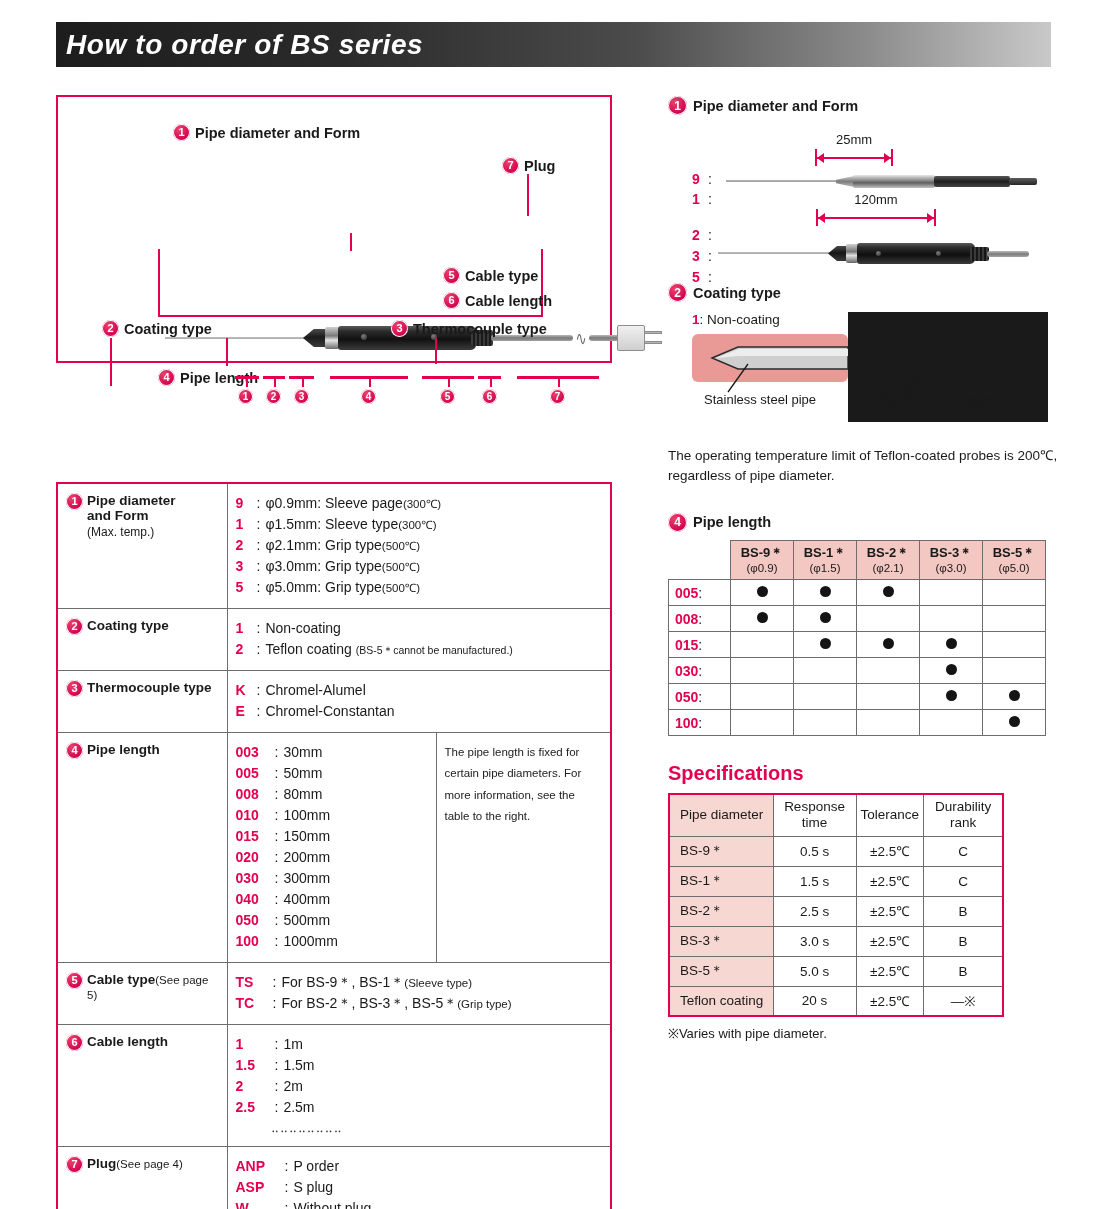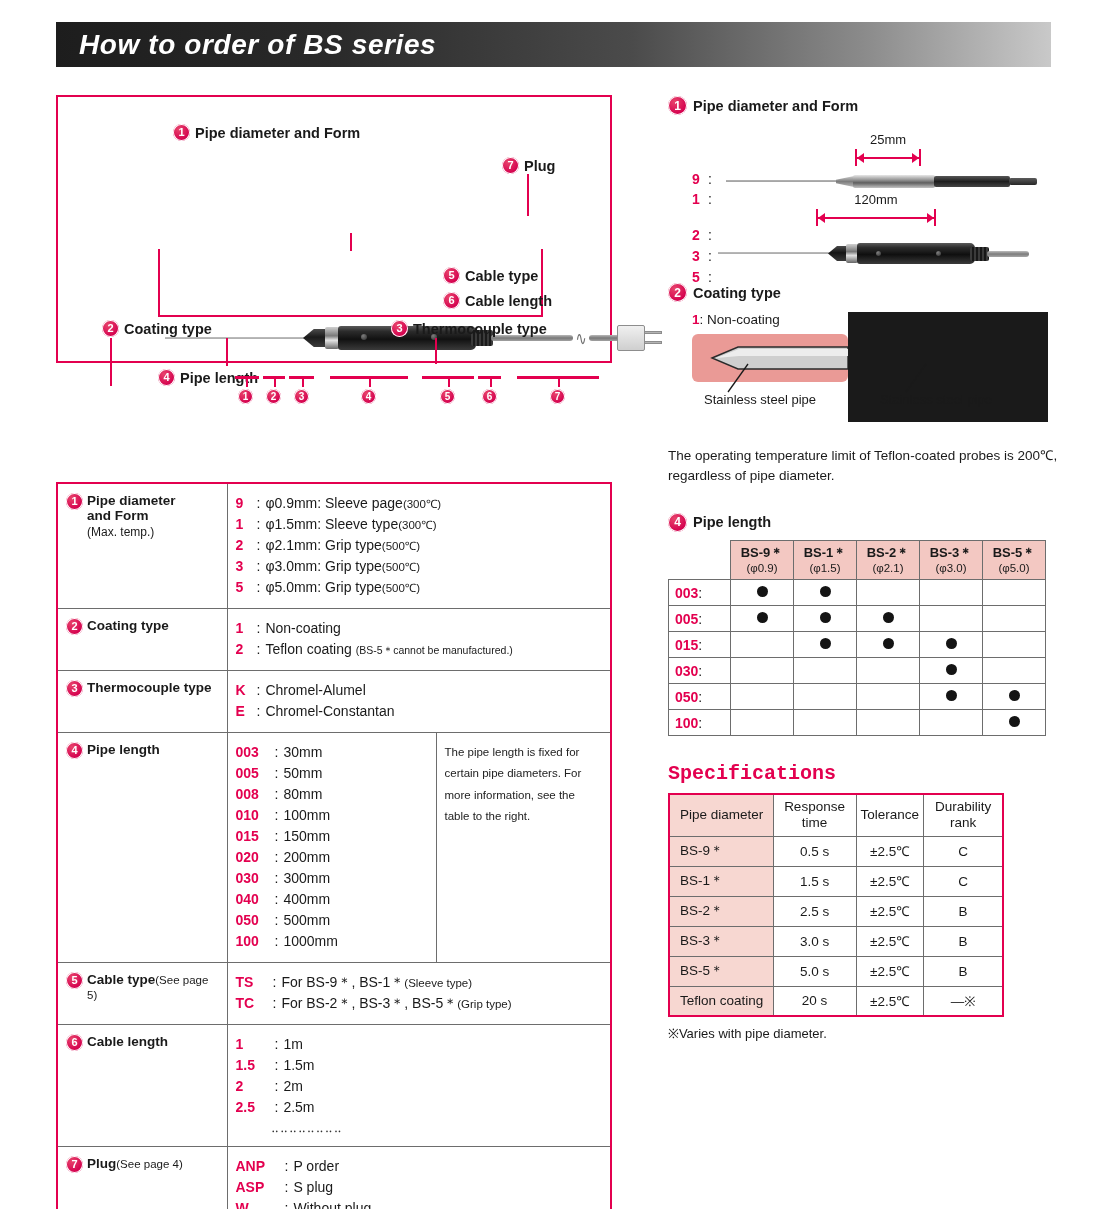--- a/index.html
+++ b/index.html
@@ -15,21 +15,21 @@
   .page { position:relative; width:1108px; height:1209px; }
 
   
   .banner {
     position:absolute; left:56px; top:22px; width:995px; height:45px;
     background:linear-gradient(to right,#1d1d1d 0%,#2a2a2a 28%,#4b4b4b 58%,#8d8d8d 82%,#c9c9c9 100%);
     display:flex; align-items:center;
   }
   .banner-title {
     color:#fff; font-size:28px; font-weight:bold; font-style:italic;
-    letter-spacing:0.6px; padding-left:23px;
+    letter-spacing:0.6px; padding-left:10px;
   }
 
   
   .badge {
     display:inline-flex; align-items:center; justify-content:center;
     width:17px; height:17px; border-radius:50%;
     background:radial-gradient(circle at 35% 30%, #e8436c 0%, #d4004e 70%);
     color:#fff; font-size:11px; font-weight:bold; line-height:1;
     vertical-align:middle; flex:none;
     box-shadow:0 0 0 1px #ffffff inset;
@@ -175,21 +175,21 @@
   .matrix .mx-top { background:#fff; font-size:14px; padding:3px 0; }
   .matrix .mx-hd { background:#f3c8c2; font-weight:bold; font-size:13px; line-height:1.25; padding:4px 0; }
   .matrix .mx-hd small { font-weight:normal; font-size:11.5px; display:block; }
   .matrix .mx-row { width:62px; text-align:left; padding-left:6px; font-weight:bold;
                     color:#e3004f; font-size:14px; }
   .matrix .mx-row span { color:#1a1a1a; font-weight:normal; }
   .matrix .mx-blank { border-top:none; border-left:none; }
   .dotmark { display:inline-block; width:11px; height:11px; border-radius:50%; background:#141414; }
 
   
-  .spec-title { color:#e3004f; font-size:20px; font-weight:bold; margin-top:26px;font-family:Liberation Mono, monospace; }
+  .spec-title { color:#e3004f; font-size:20px; font-weight:bold; margin-top:26px; }
   .spectable { border-collapse:collapse; width:336px; margin-top:8px;
                border:2px solid #e3004f; background:#fff; }
   .spectable td { border:1px solid #6d6d6d; font-size:13.5px; text-align:center; height:30px; padding:2px 4px; }
   .spectable td.c1 { background:#f7d7d1; text-align:left; padding-left:10px; width:104px; }
   .spectable td.hd { font-size:13.5px; line-height:1.2; height:42px; }
   .spec-foot { font-size:13px; margin-top:7px; }
 </style>
 </head>
 <body>
 
@@ -521,21 +521,21 @@
       <span>Pipe diameter and Form</span>
     </div>
 
     <div class="form-fig">
 
       <div class="ff-code" style="left:24px; top:48px;">9</div>
       <div class="ff-colon" style="left:40px; top:48px;">:</div>
       <div class="ff-code" style="left:24px; top:68px;">1</div>
       <div class="ff-colon" style="left:40px; top:68px;">:</div>
 
-      <div class="dim" style="left:147px; top:26px; width:66px;margin-left:40px;">
+      <div class="dim" style="left:147px; top:26px; width:78px;">
         <div class="dim-txt">25mm</div>
         <div class="dim-cap" style="left:0;"></div>
         <div class="dim-cap" style="right:0;"></div>
         <div class="dim-line"></div>
         <div class="arr" style="left:2px; border-right:7px solid #e3004f;"></div>
         <div class="arr" style="right:2px; border-left:7px solid #e3004f;"></div>
       </div>
 
       <div class="sleeve" style="left:58px; top:50px; width:320px; height:18px;">
         <div class="sl-needle"></div>
@@ -621,32 +621,32 @@
           <td class="mx-blank"></td>
           <td class="mx-hd"><span>BS-9＊</span><small>(φ0.9)</small></td>
           <td class="mx-hd"><span>BS-1＊</span><small>(φ1.5)</small></td>
           <td class="mx-hd"><span>BS-2＊</span><small>(φ2.1)</small></td>
           <td class="mx-hd"><span>BS-3＊</span><small>(φ3.0)</small></td>
           <td class="mx-hd"><span>BS-5＊</span><small>(φ5.0)</small></td>
         </tr>
       </tbody>
       <tbody id="matrix-body">
           <tr>
-            <td class="mx-row">003<span>:</span></td>
-            <td><span class="dotmark"></span></td>
-            <td><span class="dotmark"></span></td>
-            <td></td>
-            <td></td>
-            <td></td>
-          </tr>
-          <tr>
             <td class="mx-row">005<span>:</span></td>
             <td><span class="dotmark"></span></td>
             <td><span class="dotmark"></span></td>
             <td><span class="dotmark"></span></td>
+            <td></td>
+            <td></td>
+          </tr>
+          <tr>
+            <td class="mx-row">008<span>:</span></td>
+            <td><span class="dotmark"></span></td>
+            <td><span class="dotmark"></span></td>
+            <td></td>
             <td></td>
             <td></td>
           </tr>
           <tr>
             <td class="mx-row">015<span>:</span></td>
             <td></td>
             <td><span class="dotmark"></span></td>
             <td><span class="dotmark"></span></td>
             <td><span class="dotmark"></span></td>
             <td></td>

